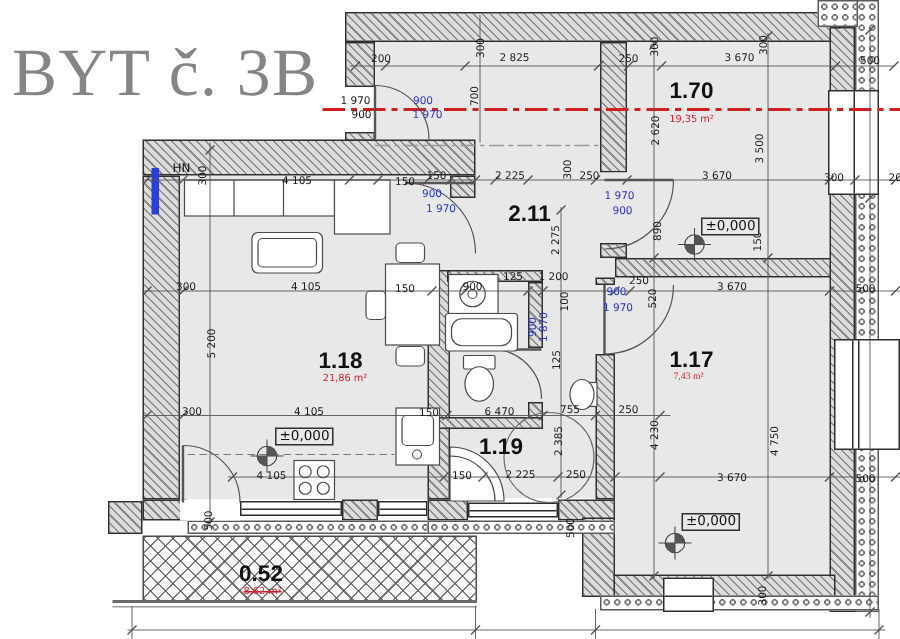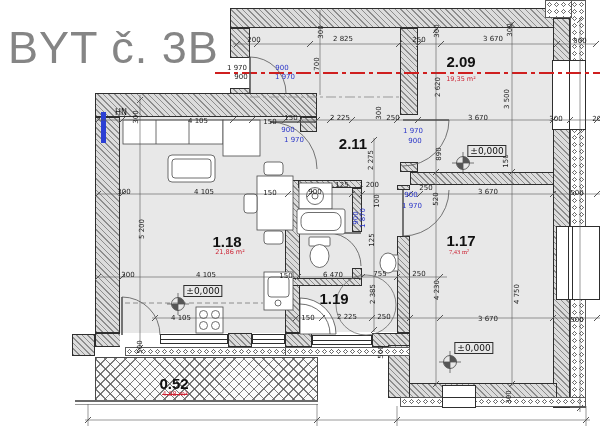--- a/index.html
+++ b/index.html
@@ -17,21 +17,21 @@
   .openw{background:#fff;}
   .winh,.winv,.bay{background:#fff;border:1px solid #2e2e2e;}
   .winh i{position:absolute;left:0;right:0;top:50%;height:1px;background:#2e2e2e;}
   .winv i{position:absolute;top:0;bottom:0;left:50%;width:1px;background:#2e2e2e;}
   .bay i{position:absolute;top:0;bottom:0;left:11px;width:1px;background:#2e2e2e;box-shadow:4px 0 0 #2e2e2e;}
   .terrace{background-color:#fafafa;border:1px solid #4a4a4a;
         background-image:repeating-linear-gradient(45deg,rgba(90,90,90,.8) 0 1px,transparent 1px 7px),
                          repeating-linear-gradient(135deg,rgba(90,90,90,.8) 0 1px,transparent 1px 7px);}
   .ground{border-top:2px solid #6a6a6a;border-bottom:1px solid #9a9a9a;background:transparent;}
   .bluepanel{background:#2b3fd4;}
-  #title{position:absolute;left:8px;top:22px;font-family:Liberation Sans, sans-serif;
+  #title{position:absolute;left:8px;top:22px;font-family:Liberation Serif, serif;
          font-size:45px;color:#858585;letter-spacing:1px;white-space:nowrap;z-index:9;}
   .dim{position:absolute;font-size:7px;color:#1c1c1c;white-space:nowrap;z-index:8;
        transform:translate(-50%,-50%);line-height:1;}
   .dim.v{transform:translate(-50%,-50%) rotate(-90deg);}
   .dim.blue{color:#2a35c8;}
   .room-label{position:absolute;font-weight:bold;font-size:15px;color:#111;z-index:8;
        transform:translate(-50%,-50%);font-family:"Liberation Sans",sans-serif;white-space:nowrap;}
   .area-label{position:absolute;font-size:6.5px;color:#cc2233;z-index:8;
        transform:translate(-50%,-50%);white-space:nowrap;}
   .area-label.struck{text-decoration:line-through;}
@@ -331,27 +331,27 @@
       <span class="dim" style="left: 181px; top: 318px;">4 105</span>
       <span class="dim" style="left: 308px; top: 318px;">150</span>
       <span class="dim" style="left: 347px; top: 317px;">2 225</span>
       <span class="dim" style="left: 384px; top: 317px;">250</span>
       <span class="dim" style="left: 488px; top: 319px;">3 670</span>
       <span class="dim" style="left: 577px; top: 320px;">500</span>
       <span class="dim v" style="left: 140px; top: 347px;">500</span>
       <span class="dim v" style="left: 381px; top: 352px;">500</span>
       <span class="dim v" style="left: 509px; top: 397px;">300</span>
       <span class="room-label" style="left: 353px; top: 143px;">2.11</span>
-      <span class="room-label" style="left: 461px; top: 61px;">2.09</span>
+      <span class="room-label" style="left: 461px; top: 61px;">1.70</span>
       <span class="room-label" style="left: 461px; top: 240px;">1.17</span>
       <span class="room-label" style="left: 227px; top: 241px;">1.18</span>
       <span class="room-label" style="left: 334px; top: 298px;">1.19</span>
       <span class="room-label" style="left: 174px; top: 383px;">0.52</span>
       <span class="area-label" style="left: 461px; top: 79px;">19,35 m²</span>
       <span class="area-label" style="left: 459px; top: 251px; font-family: Liberation Serif, serif;">7,43 m²</span>
       <span class="area-label" style="left: 230px; top: 252px;">21,86 m²</span>
-      <span class="area-label struck" style="left: 175px; top: 394px;">4,98 m²</span>
+      <span class="area-label struck" style="left: 175px; top: 394px;">8,62 m²</span>
       <span class="misc-label" style="left: 121px; top: 112px;">HN</span>
       <span class="level-box" style="left: 203px; top: 291px;">±0,000</span>
       <span class="level-box" style="left: 487px; top: 151px;">±0,000</span>
       <span class="level-box" style="left: 474px; top: 348px;">±0,000</span>
     </div>
 </div>
 
 </body></html>

